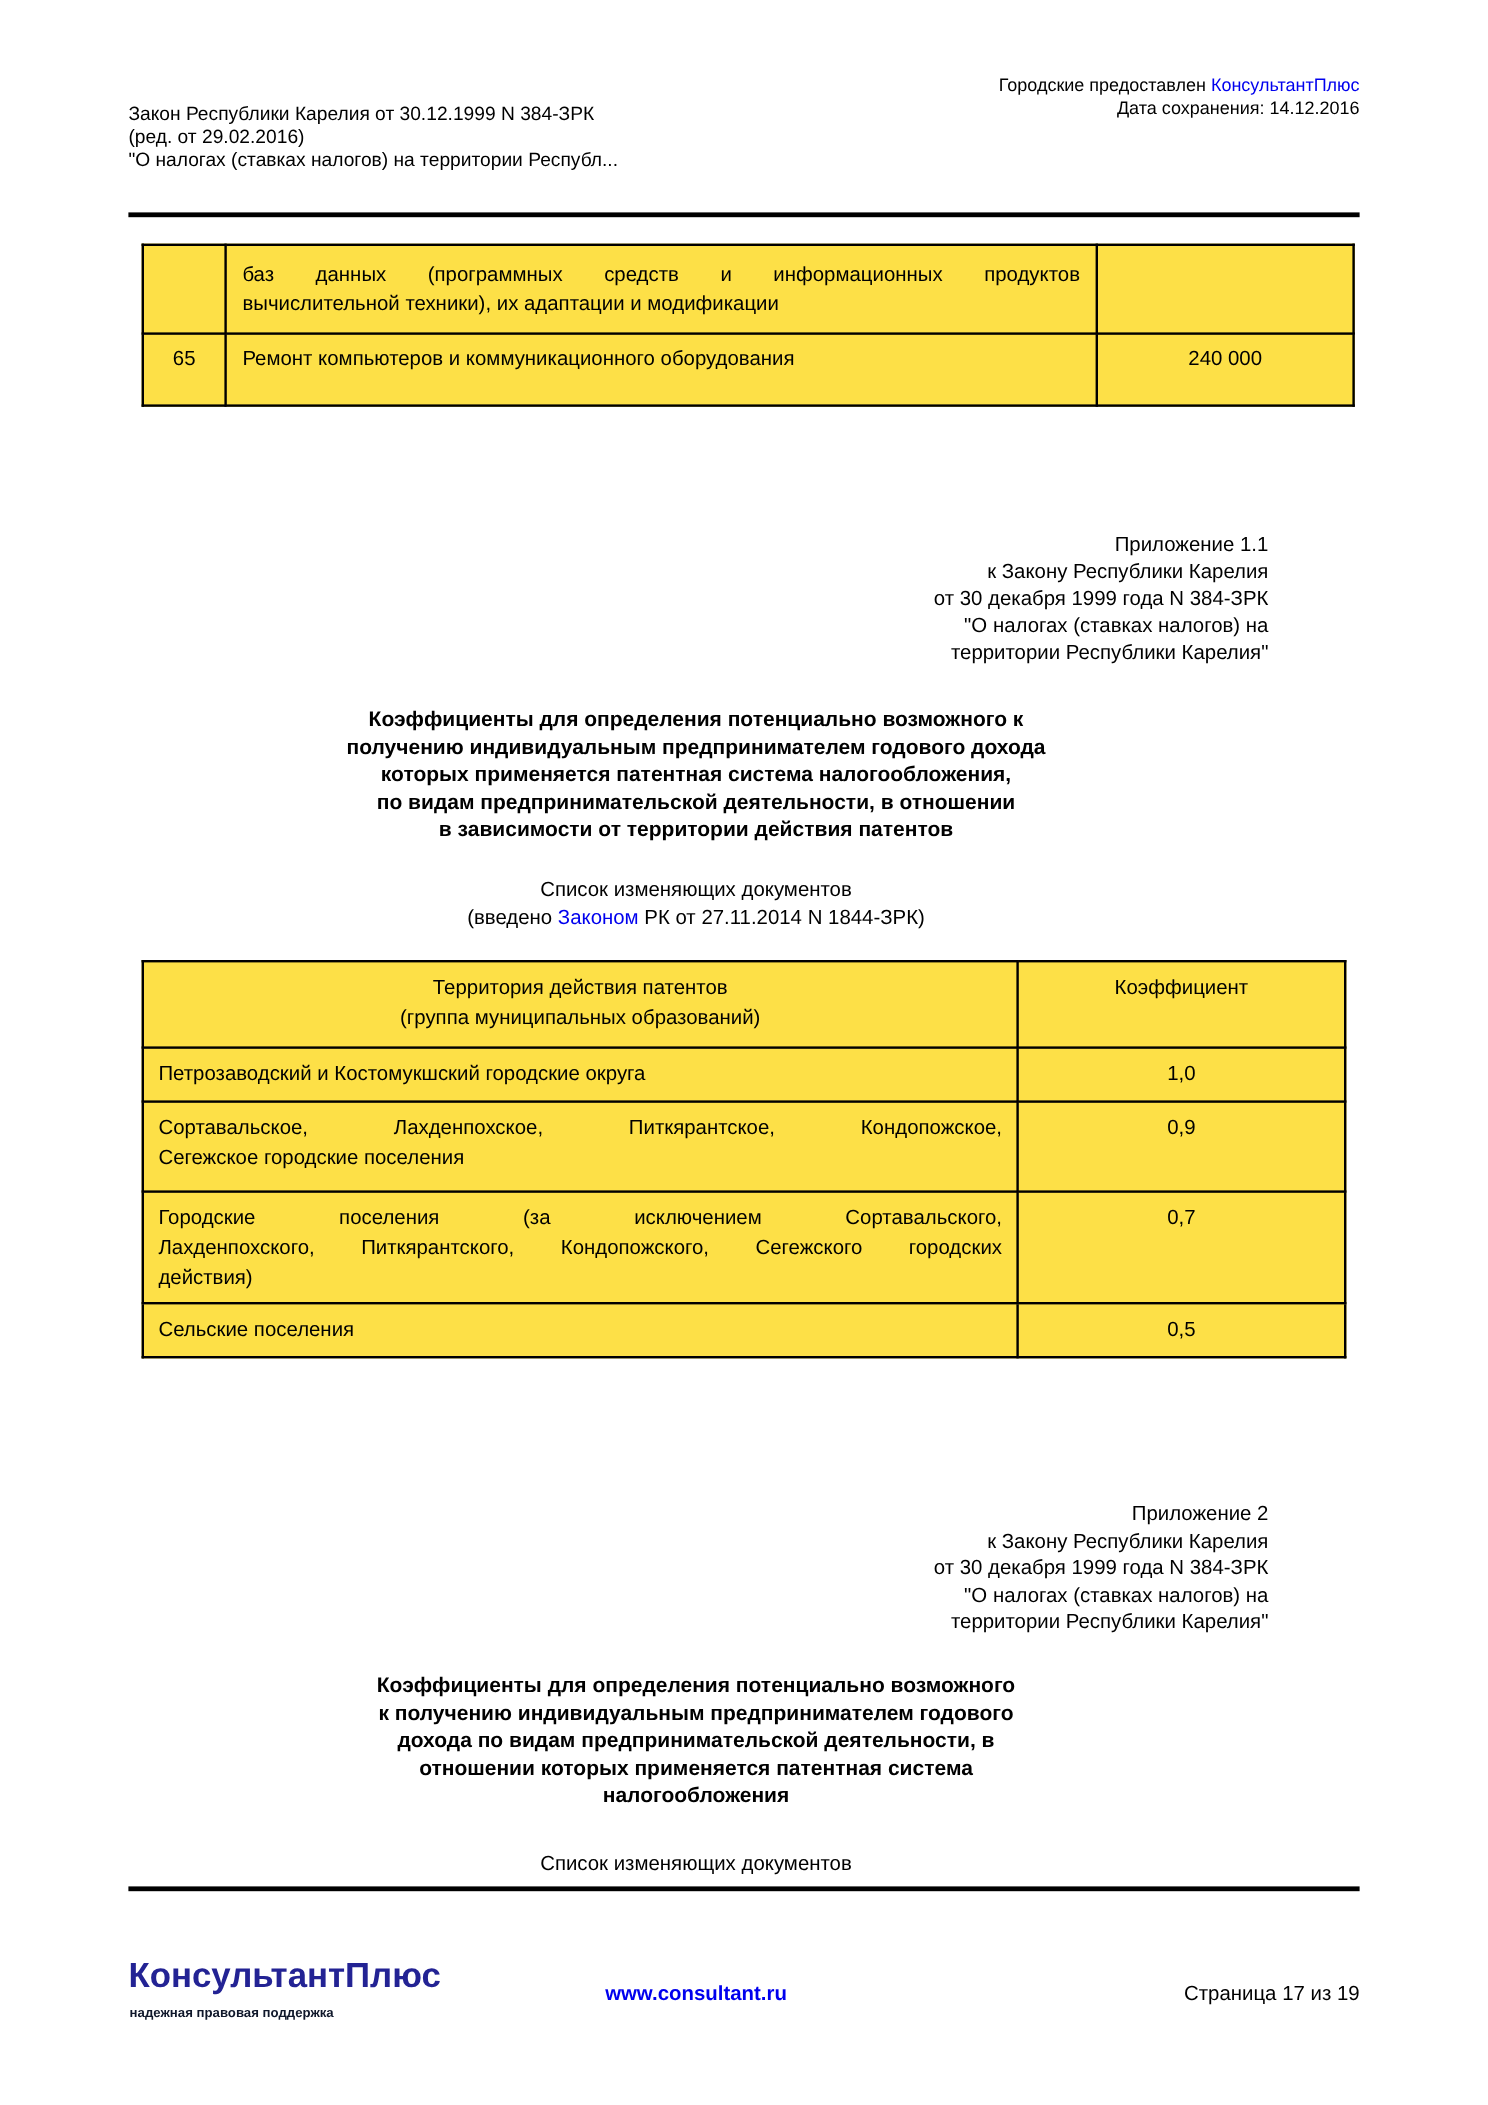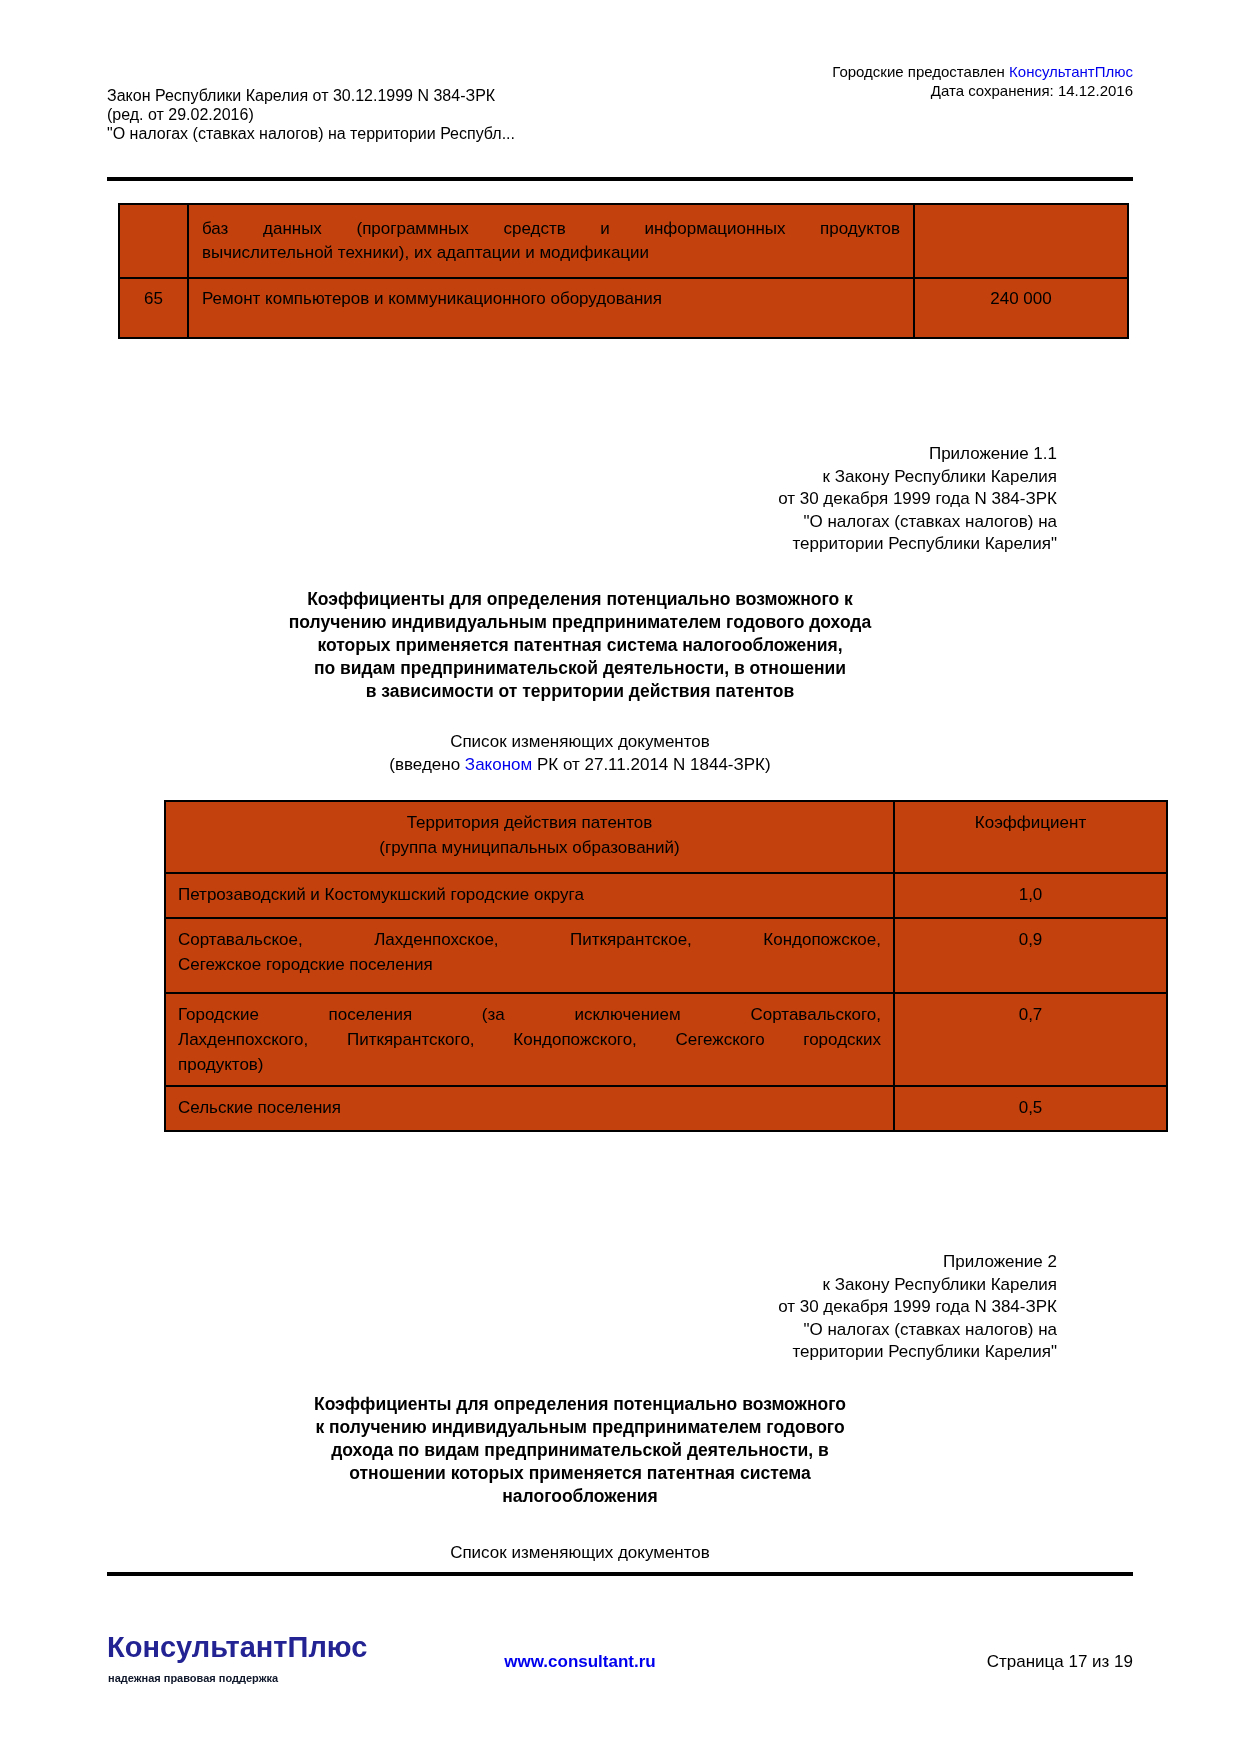--- a/index.html
+++ b/index.html
@@ -15,31 +15,31 @@
   .hdr-left  { left: 107px; top: 47px; font-size: 16px; line-height: 19px; margin-top: 39px; }
   .hdr-right { right: 107px; top: 62px; font-size: 15px; line-height: 19px; text-align: right; }
 
   a.lnk { color: #0000ee; text-decoration: none; cursor: pointer; }
 
   .rule { position: absolute; left: 107px; width: 1026px; height: 4px; background: #000; }
   .rule-top { top: 177px; }
   .rule-bottom { top: 1572px; }
 
   
-  table { border-collapse: collapse; table-layout: fixed; position: absolute; background: #c2410c; }
+  table { border-collapse: collapse; table-layout: fixed; position: absolute; background: #fde047; }
   td { border: 2px solid #000; font-size: 17px; vertical-align: top; overflow: hidden; }
 
   .tbl1 { left: 118px; top: 203px; width: 1009px; }
   .tbl1 td { line-height: 24px; }
   .tbl1 tr.r1 td { padding: 12px 13px; }
   .tbl1 tr.r2 td { padding: 8px 13px; }
   .tbl1 td.num { text-align: center; padding-left: 4px; padding-right: 4px; }
   .tbl1 td.amt { text-align: center; margin-left: 20px; }
 
-  .tbl2 { left: 118px; top: 800px; width: 1002px; margin-left: 46px; }
+  .tbl2 { left: 118px; top: 800px; width: 1002px; }
   .tbl2 td { line-height: 25px; padding: 8px 12px; }
   .tbl2 td.th { text-align: center; font-weight: normal; }
   .tbl2 td.coef { text-align: center; }
 
   
   .jl { text-align: justify; text-align-last: justify; }
   .ll { text-align: left; }
 
   
   .appendix-ref { right: 183px; text-align: right; font-size: 17px; line-height: 22.5px; }
@@ -146,21 +146,21 @@
       <td>
         <div class="jl">Сортавальское, Лахденпохское, Питкярантское, Кондопожское,</div>
         <div class="ll">Сегежское городские поселения</div>
       </td>
       <td class="coef">0,9</td>
     </tr>
     <tr style="height:90px">
       <td>
         <div class="jl">Городские поселения (за исключением Сортавальского,</div>
         <div class="jl">Лахденпохского, Питкярантского, Кондопожского, Сегежского городских</div>
-        <div class="ll">продуктов)</div>
+        <div class="ll">действия)</div>
       </td>
       <td class="coef">0,7</td>
     </tr>
     <tr style="height:45px">
       <td>Сельские поселения</td>
       <td class="coef">0,5</td>
     </tr>
   </tbody>
     </table>
 

